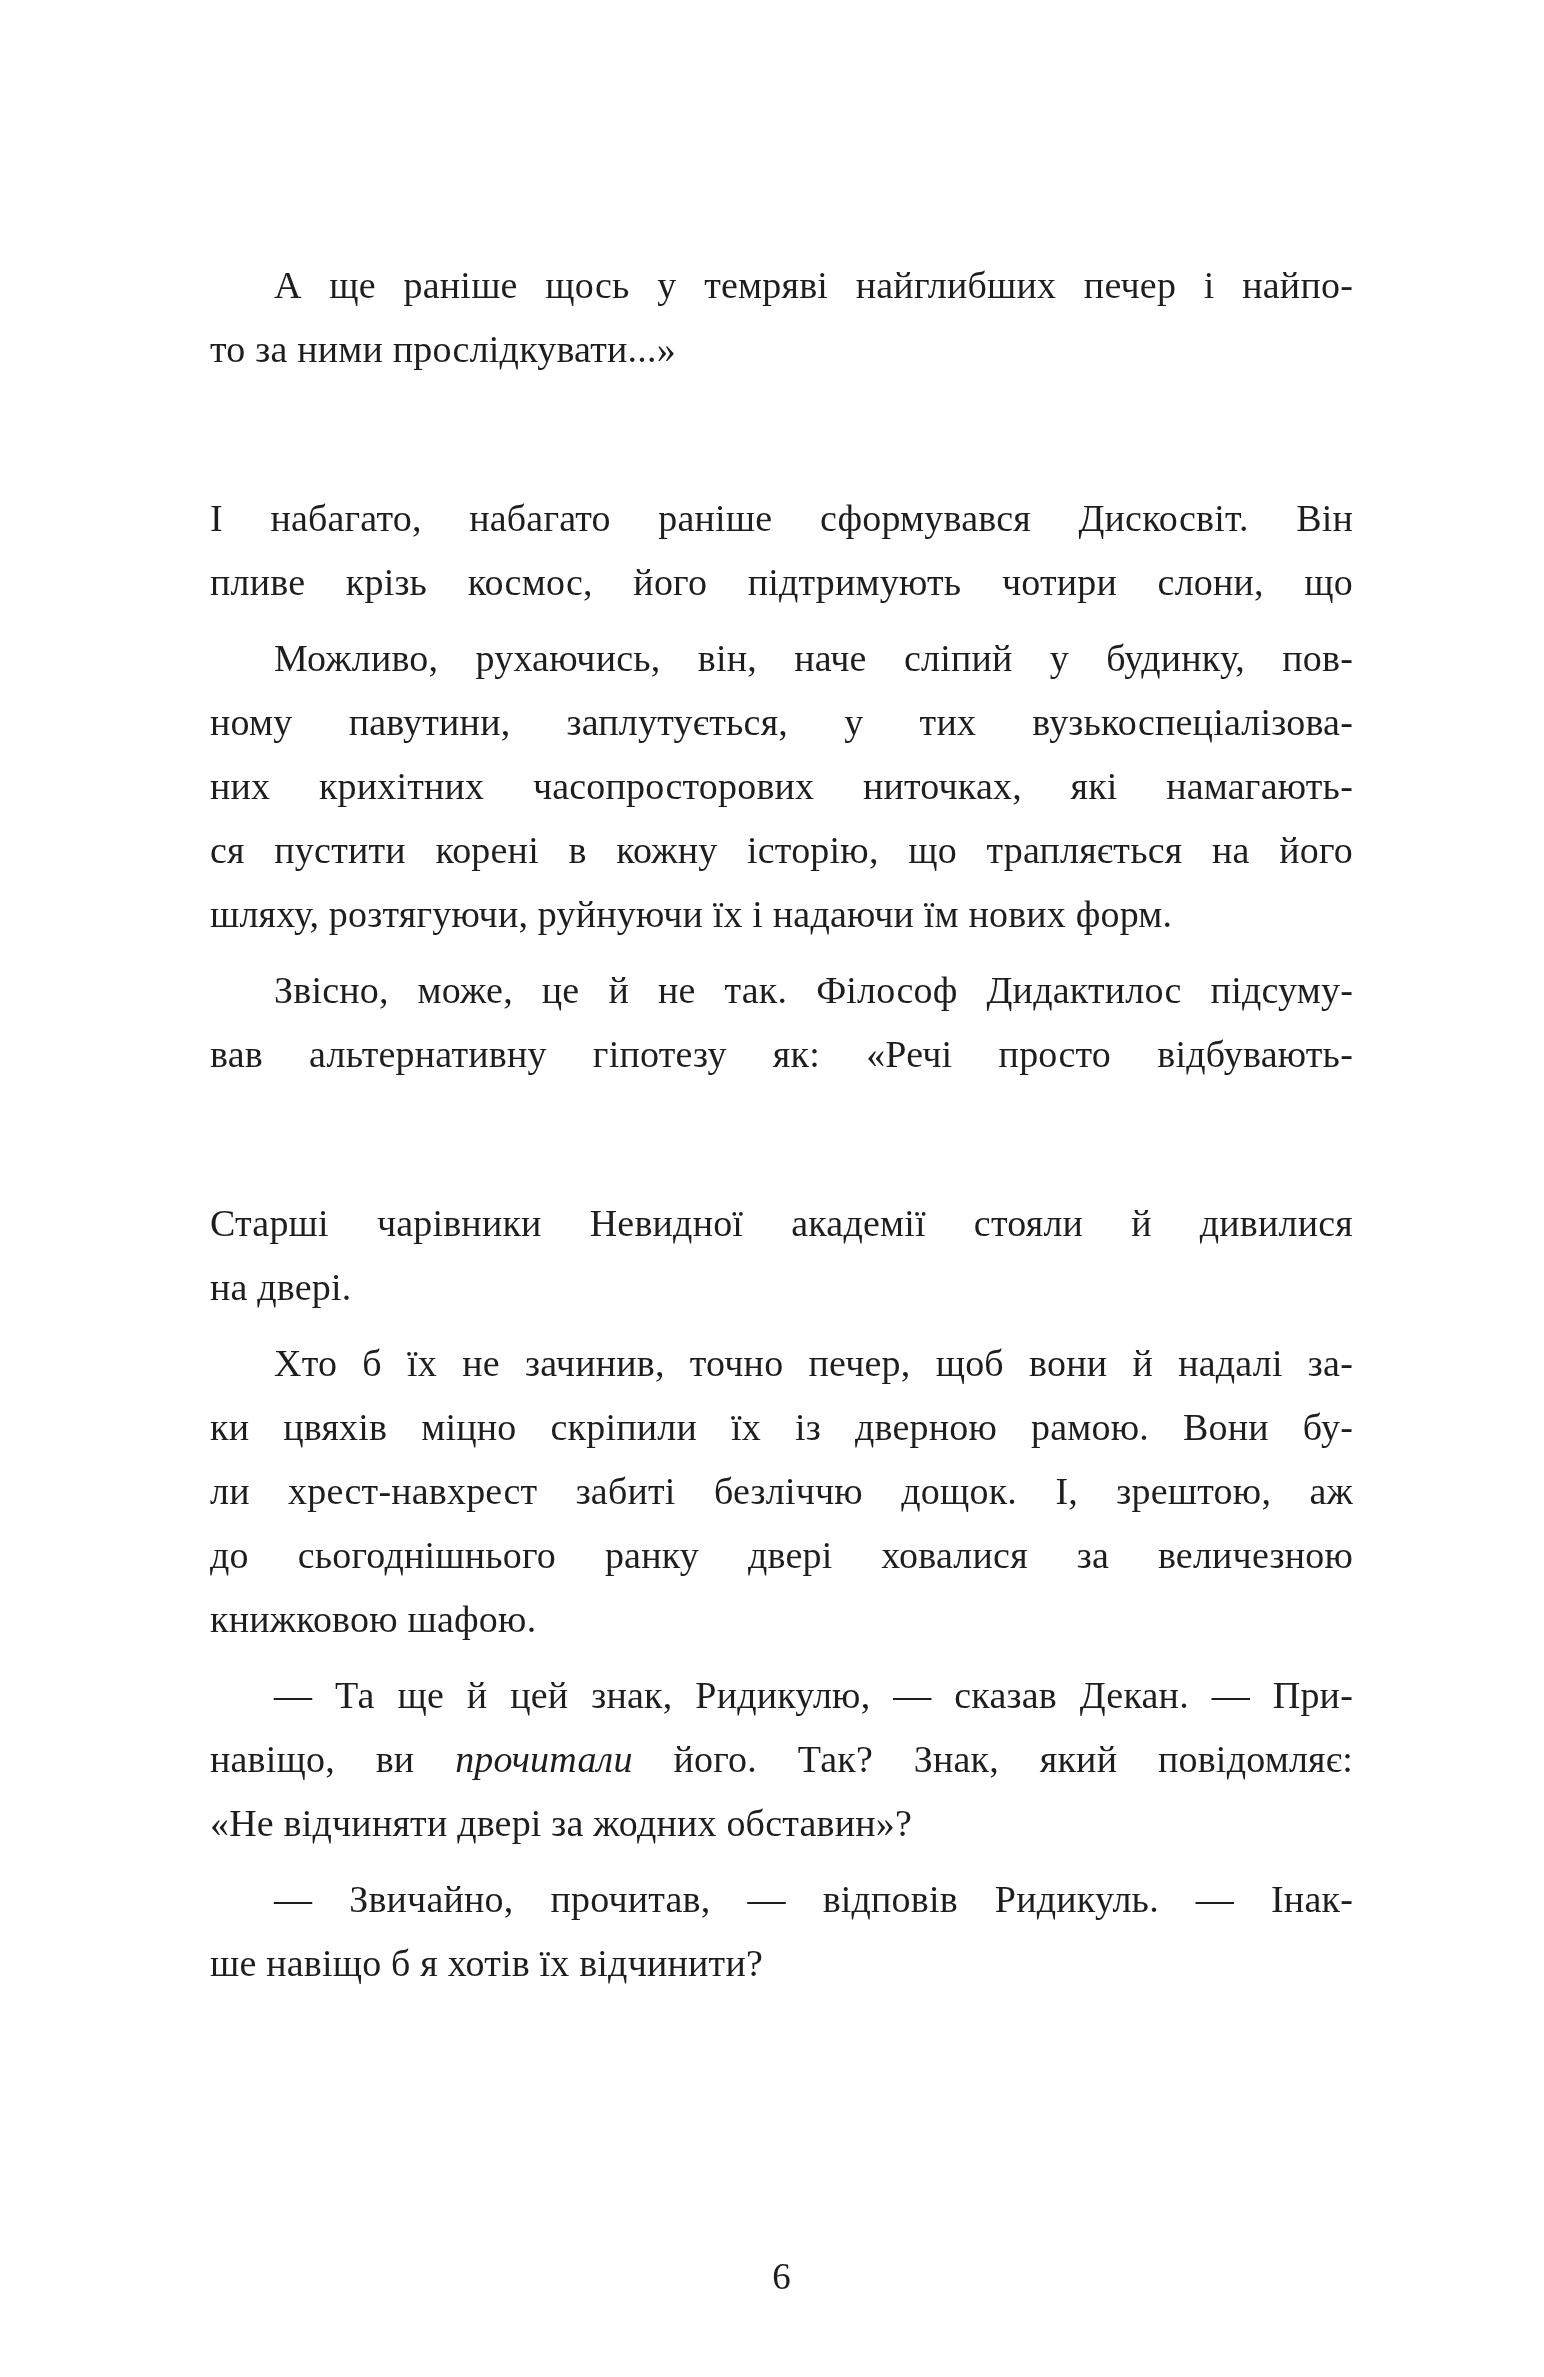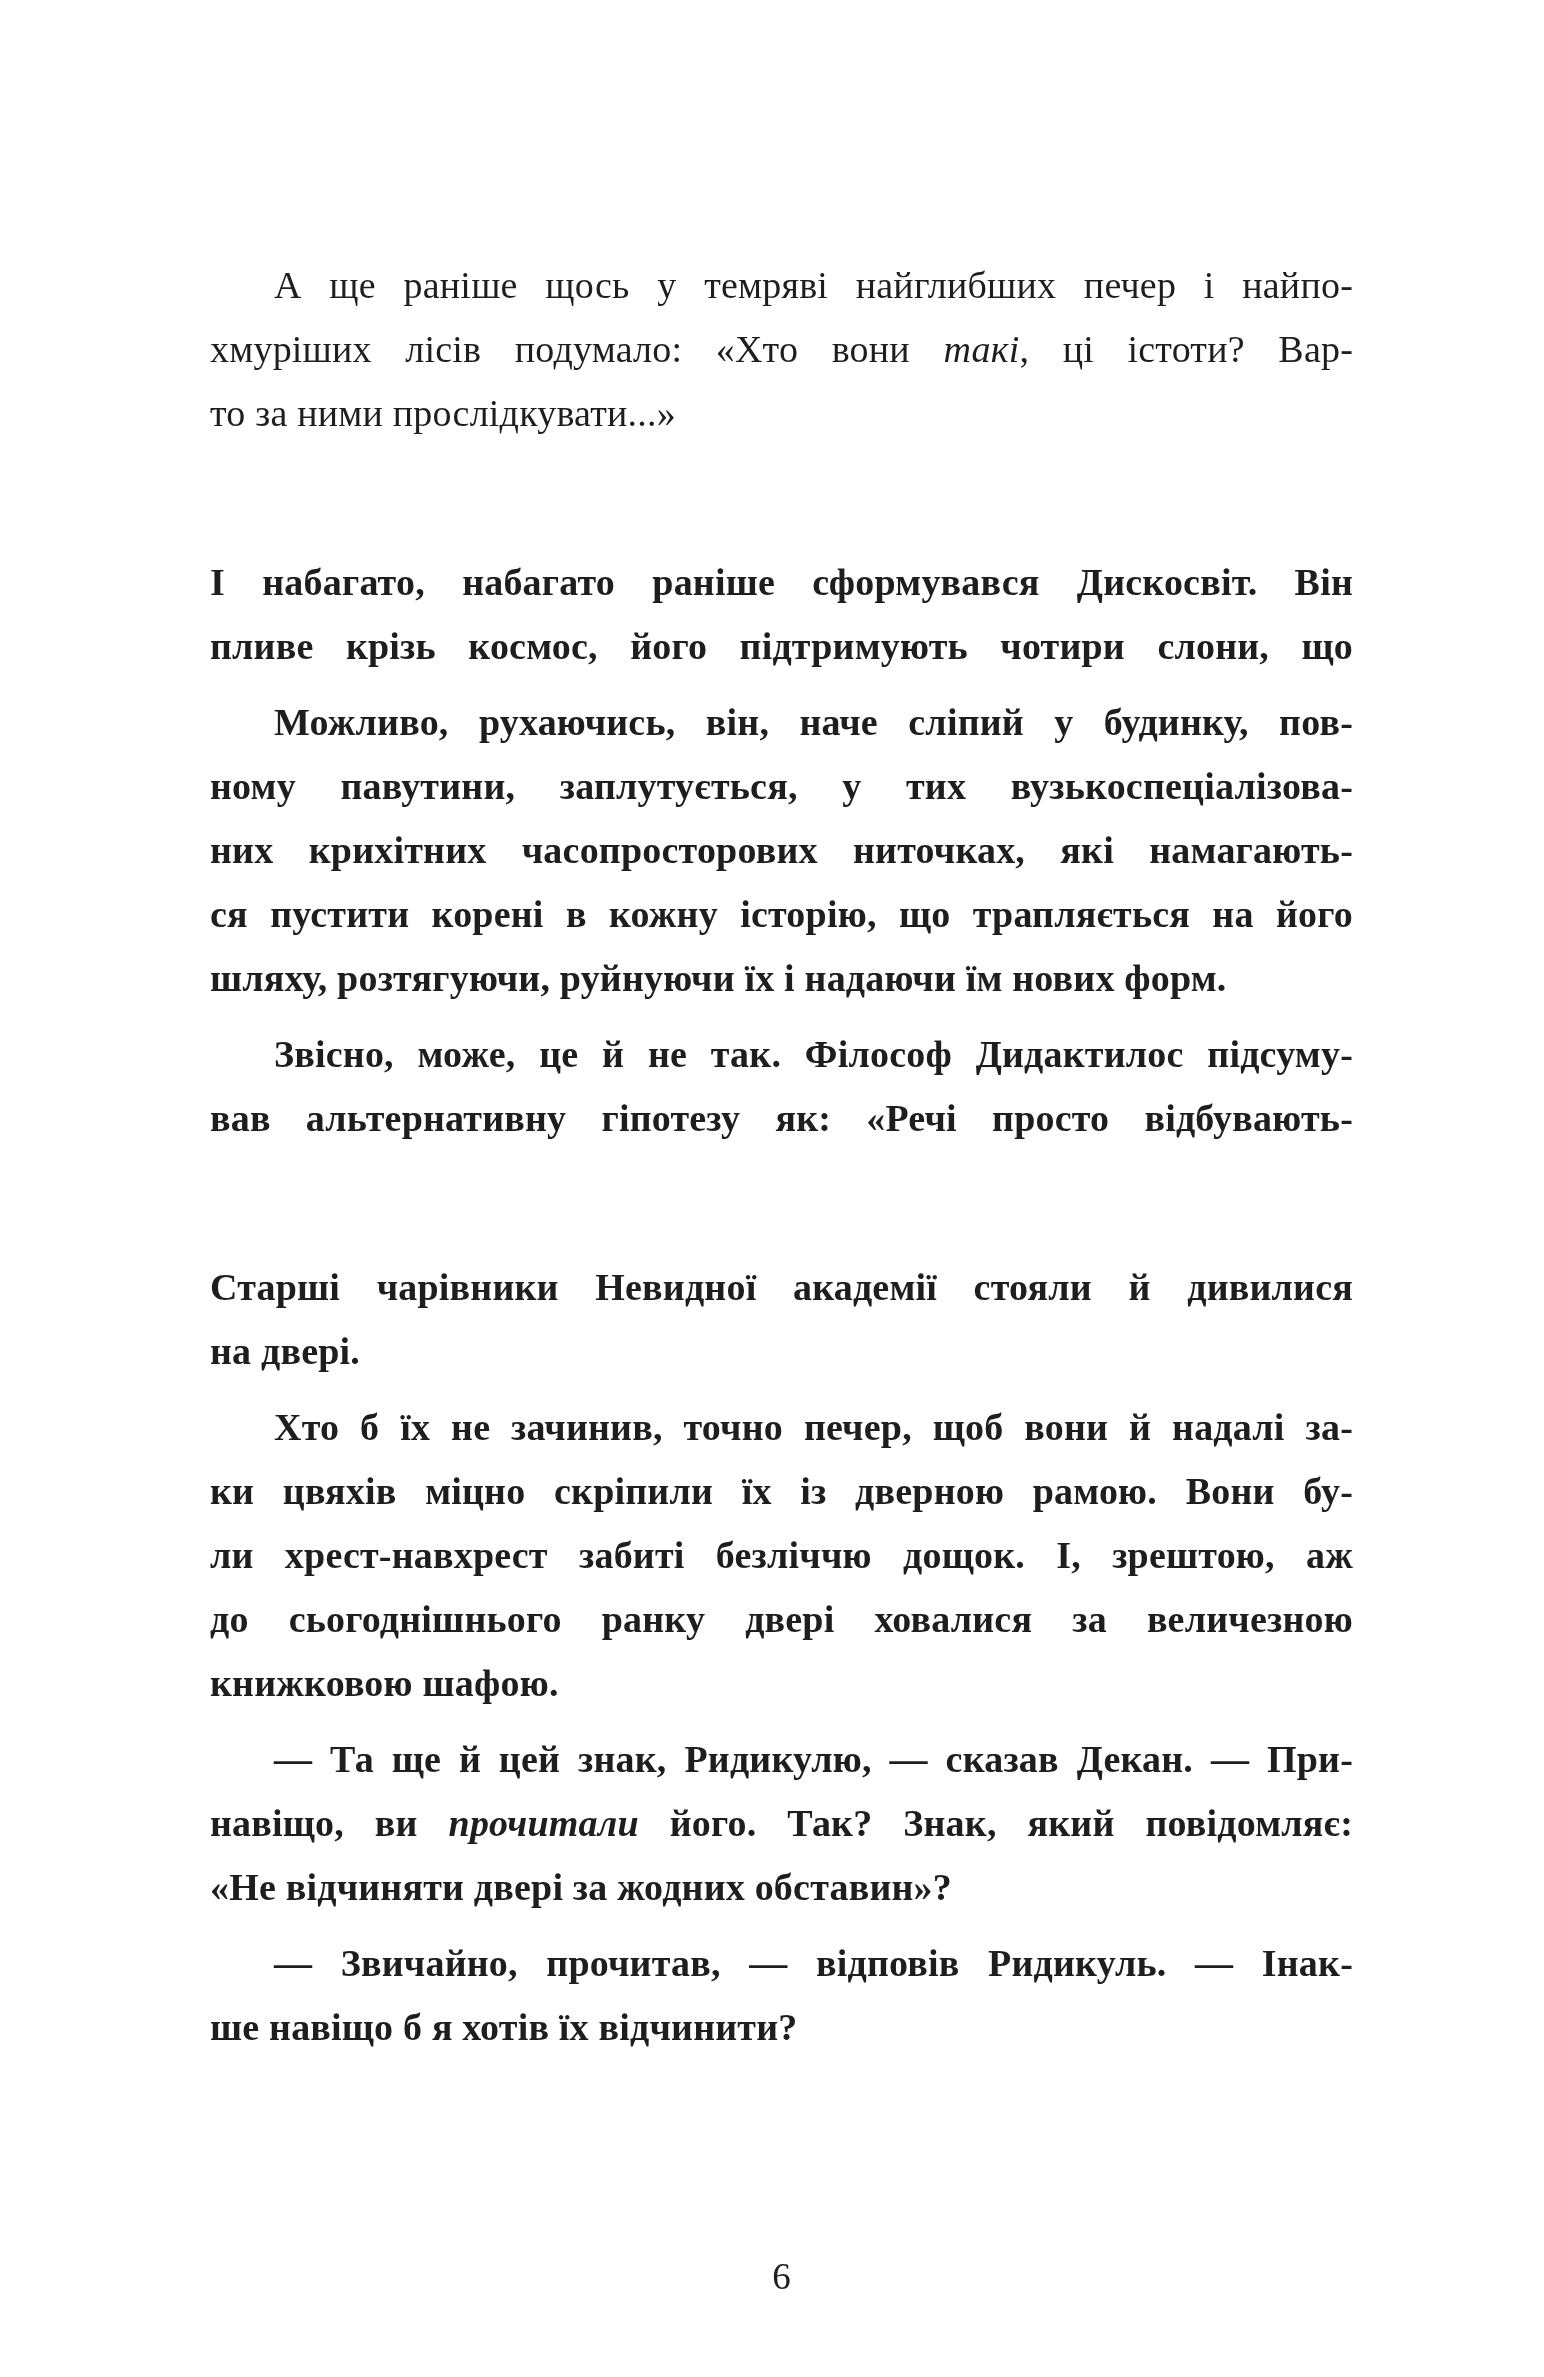--- a/index.html
+++ b/index.html
@@ -21,21 +21,20 @@
     overflow: hidden;
   }
   .text-column {
     position: absolute;
     left: 198px;
     top: 241px;
     width: 1167px;
   }
   .section + .section {
     margin-top: 105px;
-    font-weight: bold;
   }
   .paragraph {
     margin: 12px;
     font-size: 38px;
     line-height: 64px;
     letter-spacing: 0.2px;
   }
   .line {
     display: block;
     text-align: justify;
@@ -62,21 +61,20 @@
   }
 </style>
 </head>
 <body>
 
 <div class="book-page" style="--bg: #ffffff; --fg: #1e1e1e;">
   <div class="text-column">
       <div class="section">
         <p class="paragraph">
           <span class="line indent"><span>А ще раніше щось у темряві найглибших печер і найпо-</span></span>
-          <span class="line"><span>хмуріших лісів подумало: «Хто вони </span><em>такі</em><span>, ці істоти? Вар-</span></span>
           <span class="line last"><span>то за ними прослідкувати...»</span></span>
         </p>
       </div>
       <div class="section">
         <p class="paragraph">
           <span class="line"><span>І набагато, набагато раніше сформувався Дискосвіт. Він</span></span>
           <span class="line"><span>пливе крізь космос, його підтримують чотири слони, що</span></span>
         </p>
         <p class="paragraph">
           <span class="line indent"><span>Можливо, рухаючись, він, наче сліпий у будинку, пов-</span></span>

